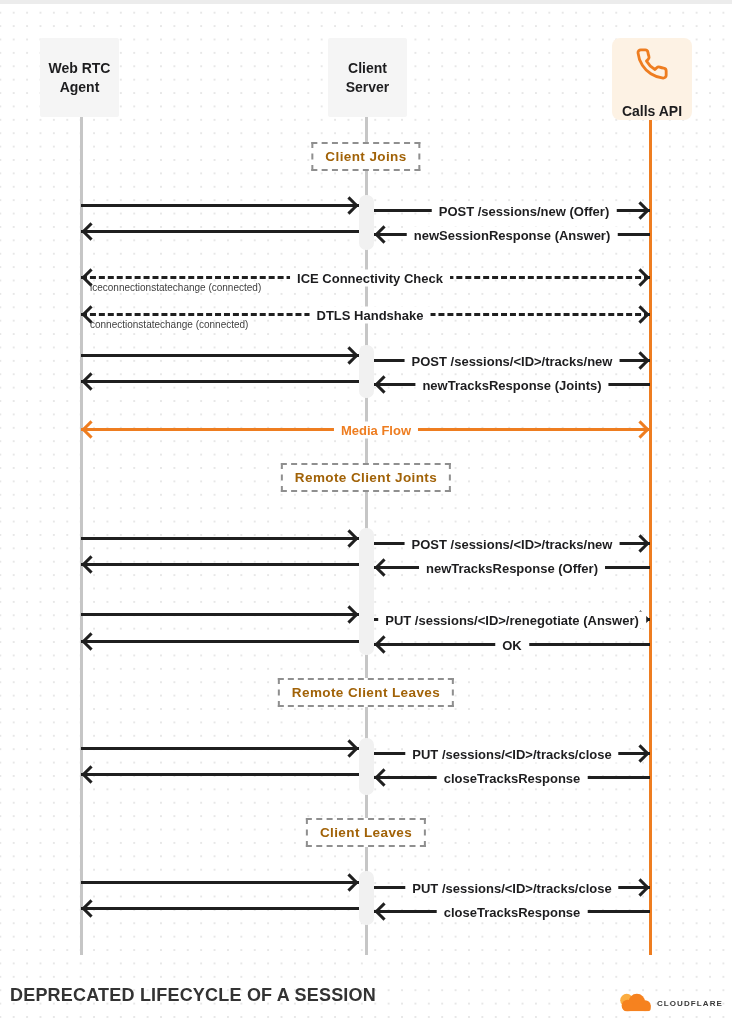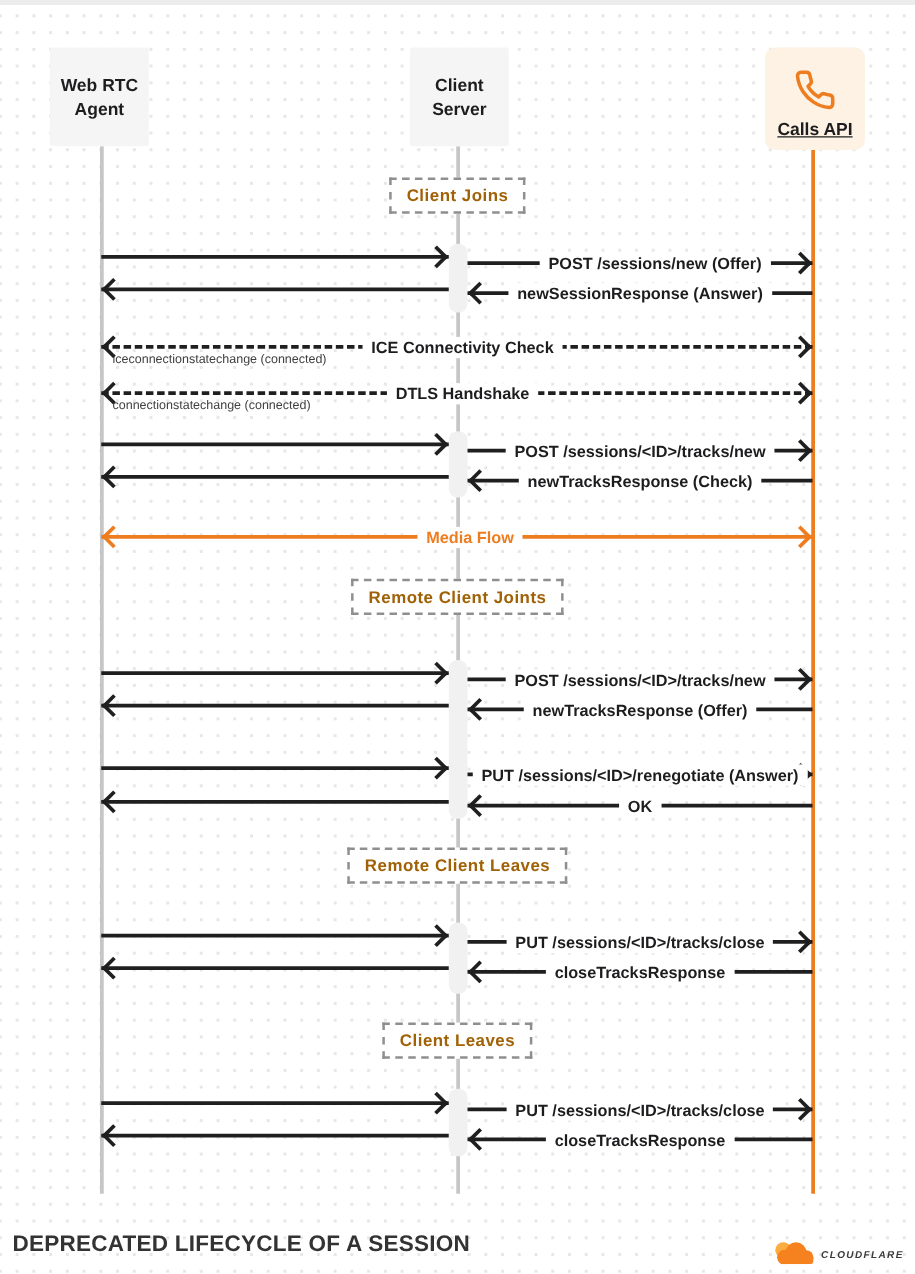--- a/index.html
+++ b/index.html
@@ -13,21 +13,21 @@
 
   
   .actor-box {
     position:absolute; top:38px; height:79px; display:flex; flex-direction:column;
     align-items:center; justify-content:center; text-align:center;
     font-weight:700; font-size:14px; line-height:1.3; color:#1d1d1f; z-index:5;
   }
   .actor-gray { background:#f5f5f5; width:79px; border-radius:2px; }
   .actor-webrtc { left:40px; }
   .actor-backend { left:328px; }
-  .actor-calls { left:612px; width:80px; height:82px; background:#fdf2e4; border-radius:8px; justify-content:center; padding-top:9px; box-sizing:border-box;text-decoration:underline; }
+  .actor-calls { left:612px; width:80px; height:82px; background:#fdf2e4; border-radius:8px; justify-content:space-between; padding-top:9px; box-sizing:border-box; }
   .actor-calls .phone-wrap { margin-bottom:5px; line-height:0; }
   .actor-label { white-space:pre-line; }
 
   
   .lifeline { position:absolute; width:3px; z-index:0; }
   .activation { position:absolute; width:15px; background:#f1f1f1; border-radius:7px; z-index:1; }
   .line { position:absolute; height:3px; background:#1f1f1f; z-index:2; }
   .line.dashed { height:0; background:none; border-top:3px dashed #1f1f1f; }
   .line.media { background:#ee7d20; }
   .chev { position:absolute; box-sizing:border-box; width:13px; height:13px;
@@ -39,21 +39,21 @@
                font-weight:700; font-size:13px; color:#1d1d1f; white-space:nowrap; z-index:4; }
   .msg-label.orange { color:#ee7d20; }
   .sub-label { position:absolute; font-size:10px; color:#3f3f3f; white-space:nowrap; z-index:4; }
   .phase { position:absolute; transform:translateX(-50%); background:#fff; border:2px dashed #8f8f8f;
            color:#a16207; font-weight:600; font-size:13.5px; letter-spacing:0.4px; padding:5px 12px;
            white-space:nowrap; z-index:6; }
 
   
   .footer-title { position:absolute; left:10px; top:985px; font-weight:800; font-size:18px;
                   letter-spacing:0.2px; color:#333; z-index:5; }
-  .brand { position:absolute; right:9px; top:991px; display:flex; align-items:center; gap:3px; z-index:5;font-style:italic; }
+  .brand { position:absolute; right:9px; top:991px; display:flex; align-items:center; gap:3px; z-index:5; }
   .brand-name { font-weight:800; font-size:8px; letter-spacing:1.1px; color:#3a3a3a; }
 </style>
 </head>
 <body>
 
 <div class="canvas">
   <div class="top-edge"></div>
 
   <div class="actor-box actor-gray actor-webrtc">
     <span class="actor-label">Web RTC Agent</span>
@@ -103,21 +103,21 @@
       <div class="sub-label" style="left: 90px; top: 319px;">connectionstatechange (connected)</div>
       <div class="line" style="left: 81px; top: 354px; width: 278px;"></div>
       <div class="line" style="left: 374px; top: 359px; width: 276px;"></div>
       <div class="chev r" style="left: 343px; top: 349px;"></div>
       <div class="chev r" style="left: 634px; top: 354px;"></div>
       <div class="msg-label" style="left: 512px; top: 360.5px;">POST /sessions/&lt;ID&gt;/tracks/new</div>
       <div class="line" style="left: 81px; top: 380px; width: 278px;"></div>
       <div class="line" style="left: 374px; top: 383px; width: 276px;"></div>
       <div class="chev l" style="left: 84px; top: 375px;"></div>
       <div class="chev l" style="left: 377px; top: 378px;"></div>
-      <div class="msg-label" style="left: 512px; top: 384.5px;">newTracksResponse (Check)</div>
+      <div class="msg-label" style="left: 512px; top: 384.5px;">newTracksResponse (Joints)</div>
       <div class="line media" style="left: 81px; top: 428px; width: 569px;"></div>
       <div class="chev l orange" style="left: 84px; top: 423px;"></div>
       <div class="chev r orange" style="left: 634px; top: 423px;"></div>
       <div class="msg-label orange" style="left: 366px; top: 429.5px; margin-left: 10px;">Media Flow</div>
       <div class="line" style="left: 81px; top: 537px; width: 278px;"></div>
       <div class="line" style="left: 374px; top: 542px; width: 276px;"></div>
       <div class="chev r" style="left: 343px; top: 532px;"></div>
       <div class="chev r" style="left: 634px; top: 537px;"></div>
       <div class="msg-label" style="left: 512px; top: 543.5px;">POST /sessions/&lt;ID&gt;/tracks/new</div>
       <div class="line" style="left: 81px; top: 563px; width: 278px;"></div>

